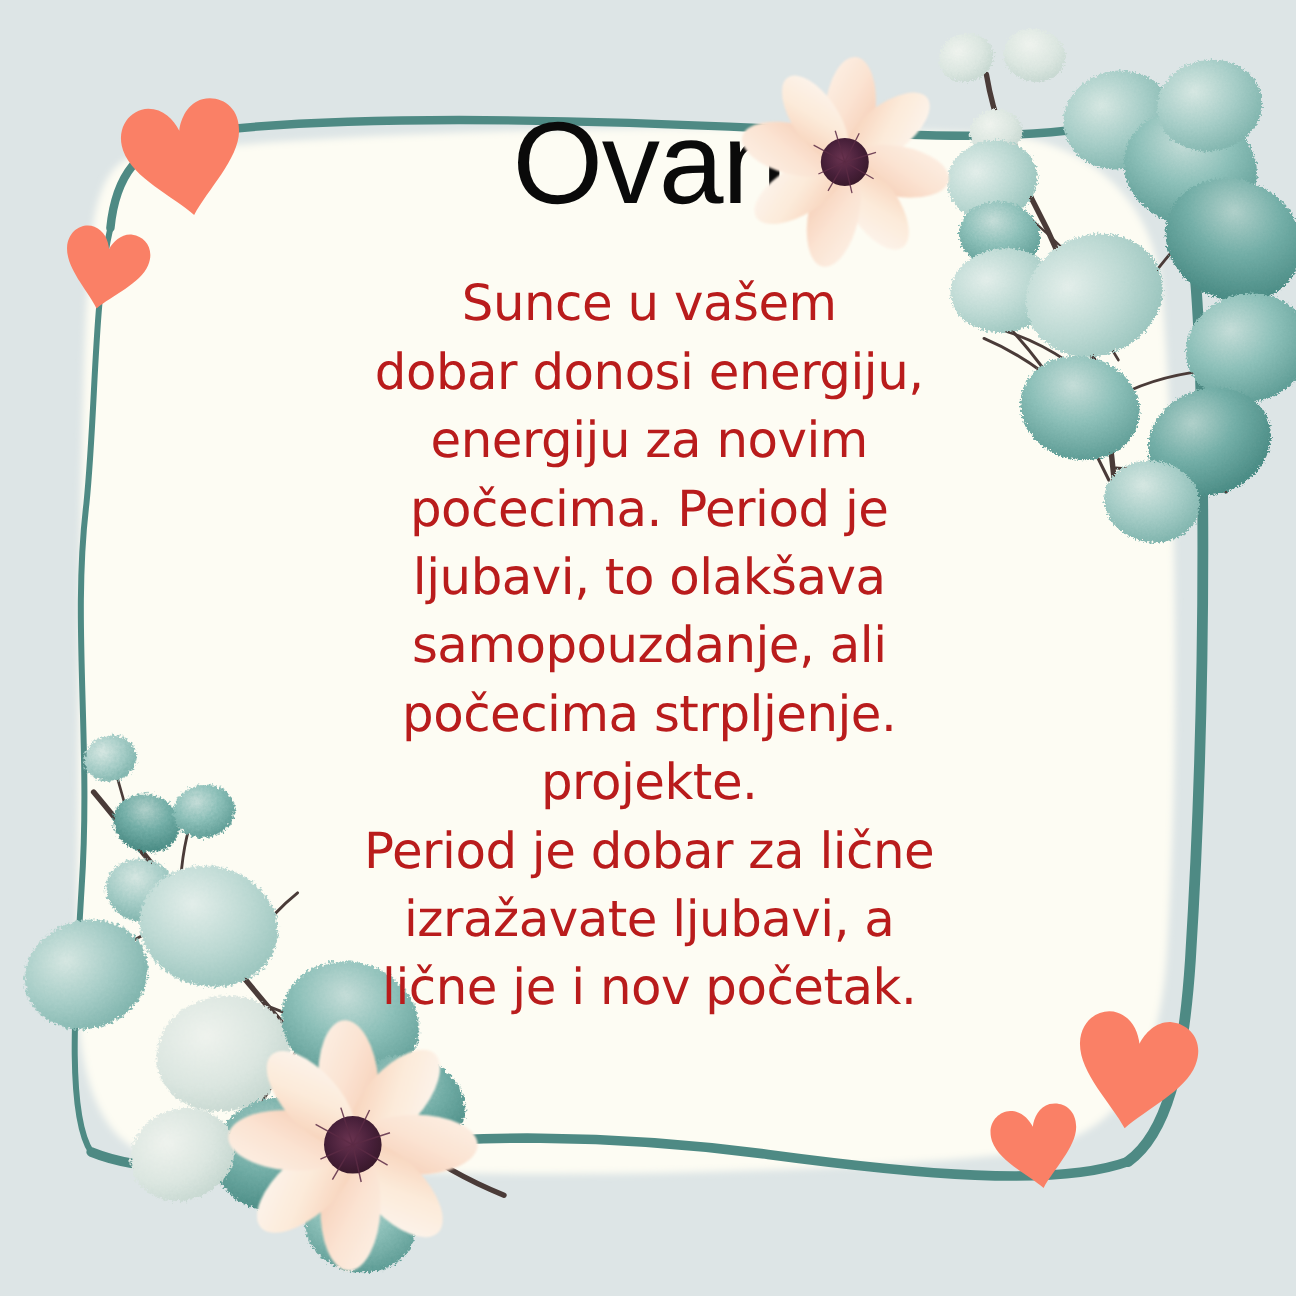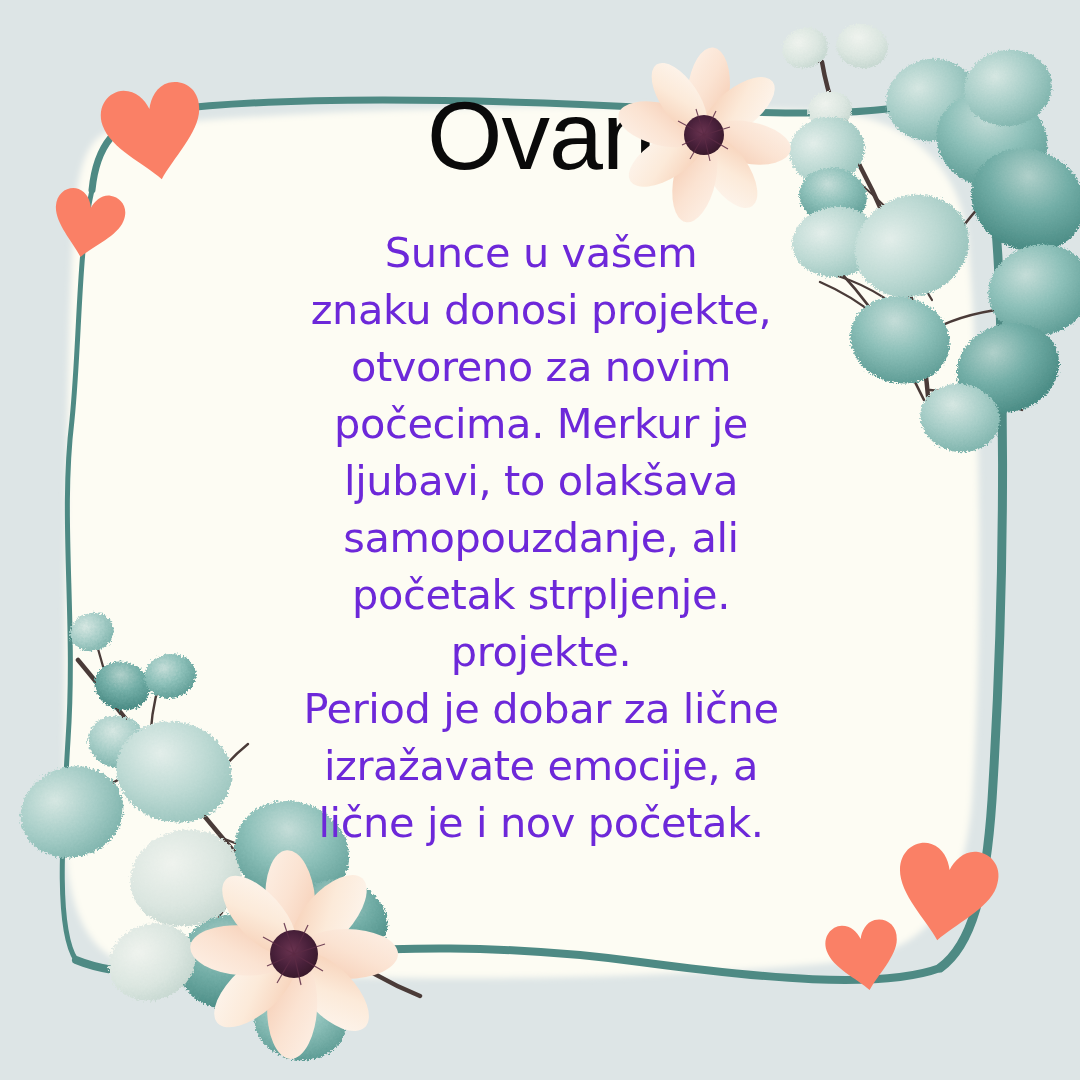--- a/index.html
+++ b/index.html
@@ -219,31 +219,31 @@
           <ellipse cx="152" cy="962" rx="44" ry="38" fill="url(#lfpale)" transform="rotate(-20 152 962)"></ellipse>
           <ellipse cx="300" cy="1022" rx="46" ry="38" fill="url(#lf2)" transform="rotate(10 300 1022)"></ellipse>
         </g>
       </g>
     </svg>
   </div>
 
   <div class="layer" id="text-layer">
     <div id="text-block">
       <div id="title">Ovan</div>
-      <div id="body-text" style="color: #6d28d9; margin-top: 41px;">
+      <div id="body-text" style="color: #b91c1c; margin-top: 41px;">
           <p>Sunce u vašem</p>
-          <p>znaku donosi projekte,</p>
-          <p>otvoreno za novim</p>
-          <p>počecima. Merkur je</p>
+          <p>dobar donosi energiju,</p>
+          <p>energiju za novim</p>
+          <p>počecima. Period je</p>
           <p>ljubavi, to olakšava</p>
           <p>samopouzdanje, ali</p>
-          <p>početak strpljenje.</p>
+          <p>počecima strpljenje.</p>
           <p>projekte.</p>
           <p>Period je dobar za lične</p>
-          <p>izražavate emocije, a</p>
+          <p>izražavate ljubavi, a</p>
           <p>lične je i nov početak.</p>
         </div>
     </div>
   </div>
 
   <div class="layer" id="botanical-front">
     <svg width="1080" height="1080" viewBox="0 0 1080 1080">
       <defs>
         <linearGradient id="pet" x1="0%" y1="0%" x2="100%" y2="100%">
           <stop offset="0%" stop-color="#fdf1e7"></stop>

